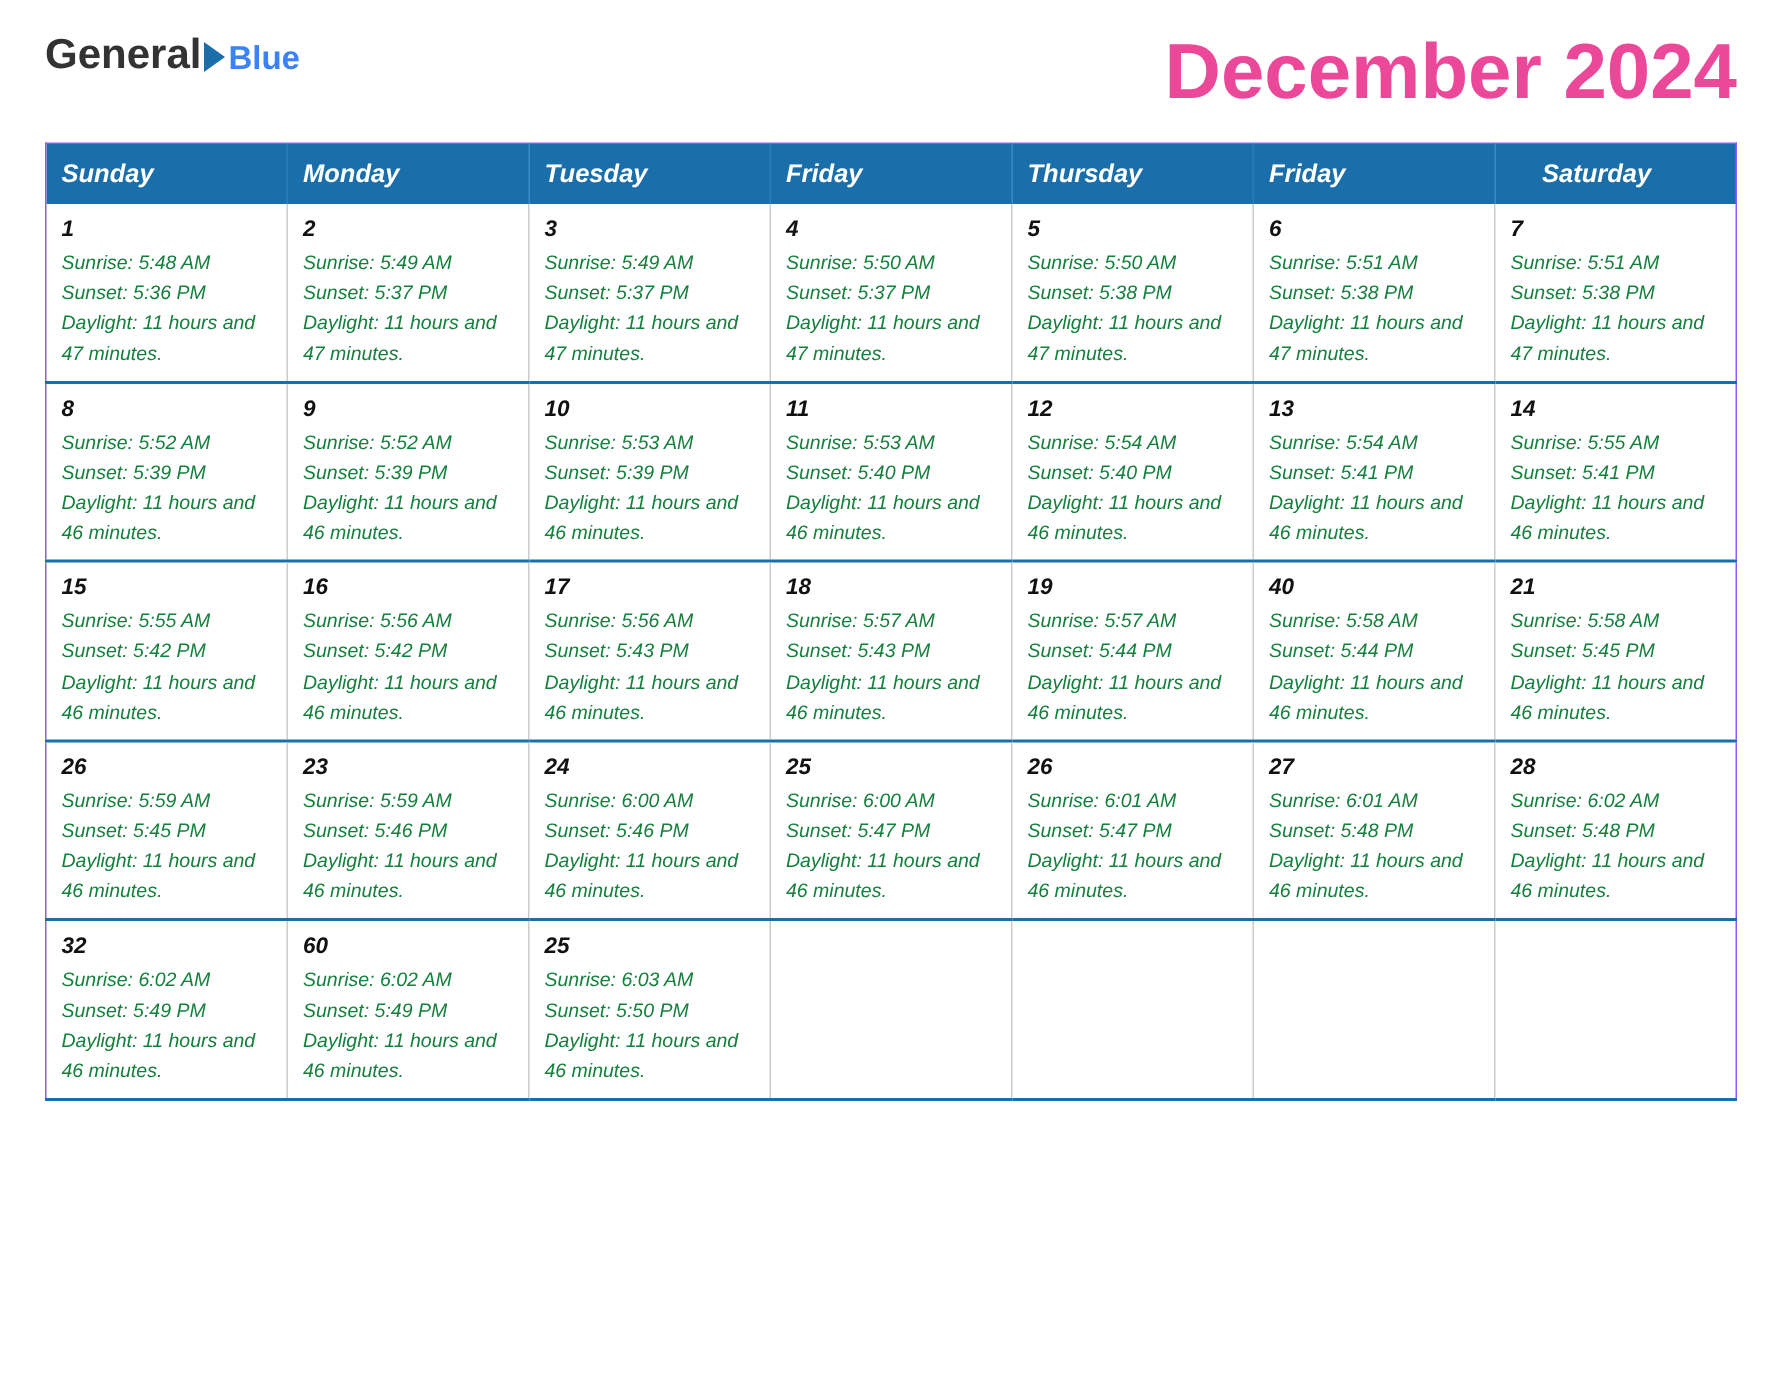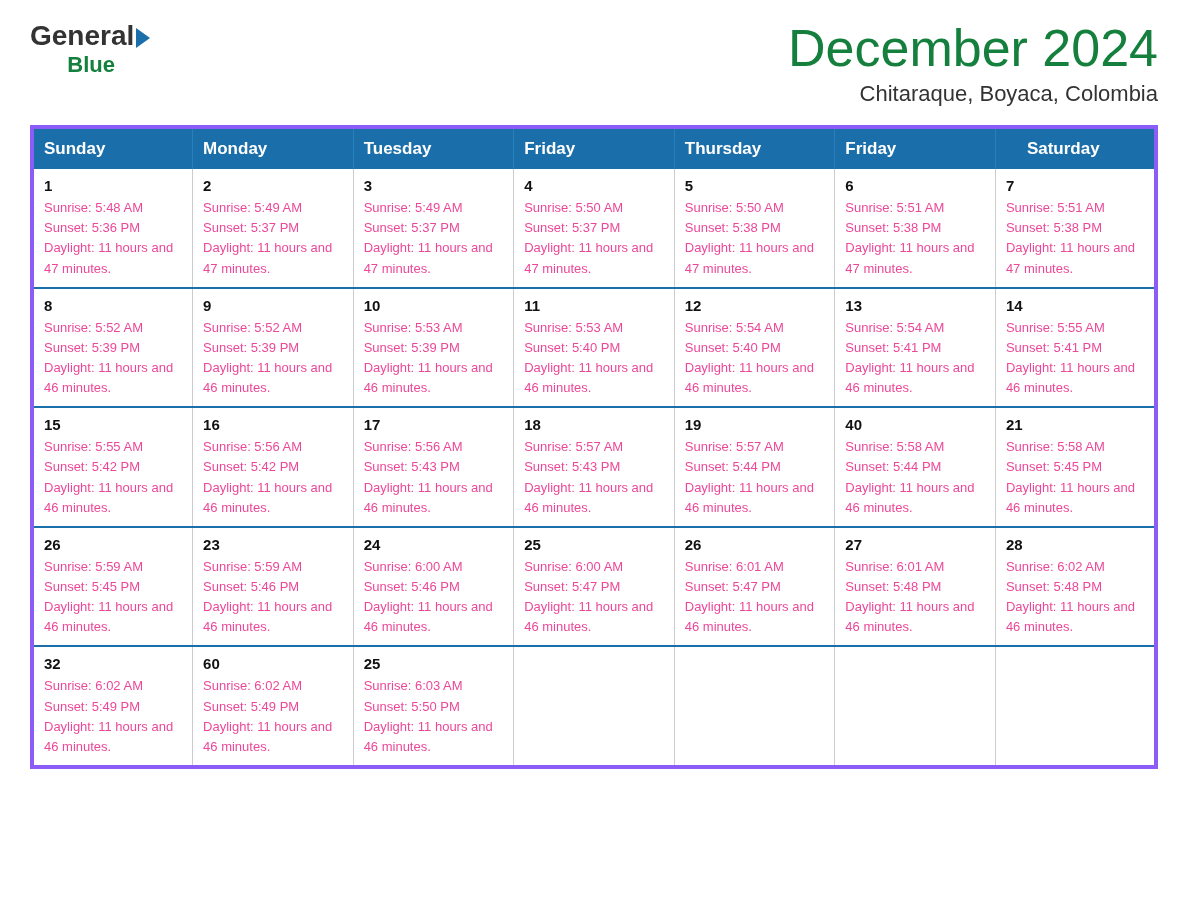--- a/index.html
+++ b/index.html
@@ -11,22 +11,22 @@
       padding: 20px 30px;
     }
     .header {
       display: flex;
       justify-content: space-between;
       align-items: flex-start;
       margin-bottom: 18px;
     }
     .logo {
       display: flex;
-      flex-direction: column;
-      align-items: center;
+      flex-direction: row;
+      align-items: flex-end;
     }
     .logo-top {
       display: flex;
       align-items: center;
     }
     .logo-general {
       font-size: 28px;
       font-weight: bold;
       color: #333;
       font-family: Arial, sans-serif;
@@ -36,41 +36,42 @@
       height: 0;
       border-left: 14px solid #1a6faa;
       border-top: 10px solid transparent;
       border-bottom: 10px solid transparent;
       margin-left: 2px;
       margin-top: 4px;
     }
     .logo-bottom {
       font-size: 22px;
       font-weight: bold;
-      color: #15803d;
+      color: #3b82f6;
       margin-left: 2px;
     }
     .title-area {
       text-align: right;
     }
     .month-title {
       font-size: 52px;
-      font-weight: normal;
-      color: #15803d;
+      font-weight: bold;
+      color: #ec4899;
       line-height: 1.1;
     }
     .location {
       font-size: 22px;
       color: #333;
       margin-top: 4px;
     }
     table {
       width: 100%;
       border-collapse: collapse;
-      border: 4px solid #8b5cf6;
+      border: 1px solid #8b5cf6;
+      font-style: italic;
     }
     thead tr th {
       background-color: #1a6faa;
       color: #fff;
       font-size: 17px;
       font-weight: bold;
       padding: 10px 10px;
       text-align: left;
       border-right: 1px solid #2580bb;
     }
@@ -93,41 +94,40 @@
     }
     .day-number {
       font-size: 15px;
       font-weight: bold;
       color: #111;
       display: block;
       margin-bottom: 4px;
     }
     .day-info {
       font-size: 13px;
-      color: #ec4899;
+      color: #15803d;
       line-height: 1.55;
     }
     .empty-cell {
       background: #fff;
     }
   </style>
 </head>
 <body>
 
 <div class="header">
   <div class="logo">
     <div class="logo-top">
       <span class="logo-general">General</span>
       <div class="logo-arrow"></div>
     </div>
     <span class="logo-bottom">Blue</span>
   </div>
   <div class="title-area">
     <div class="month-title">December 2024</div>
-    <div class="location">Chitaraque, Boyaca, Colombia</div>
   </div>
 </div>
 
 <table>
   <thead>
     <tr>
       <th><span>Sunday</span></th>
       <th><span>Monday</span></th>
       <th><span>Tuesday</span></th>
       <th><span>Friday</span></th>

